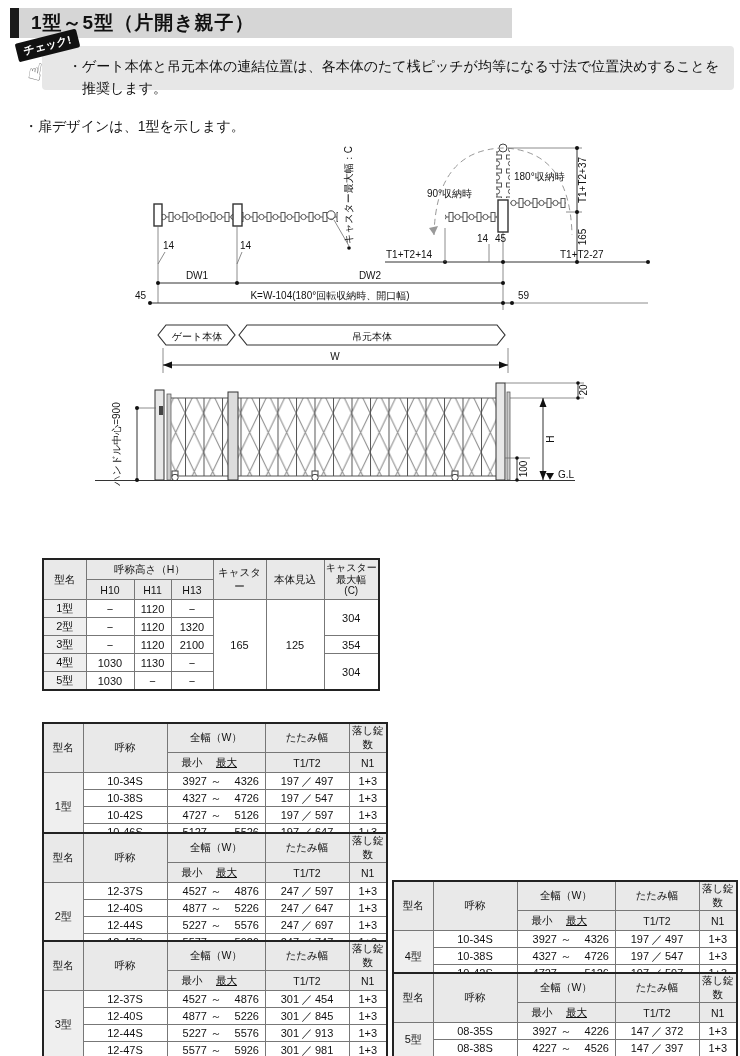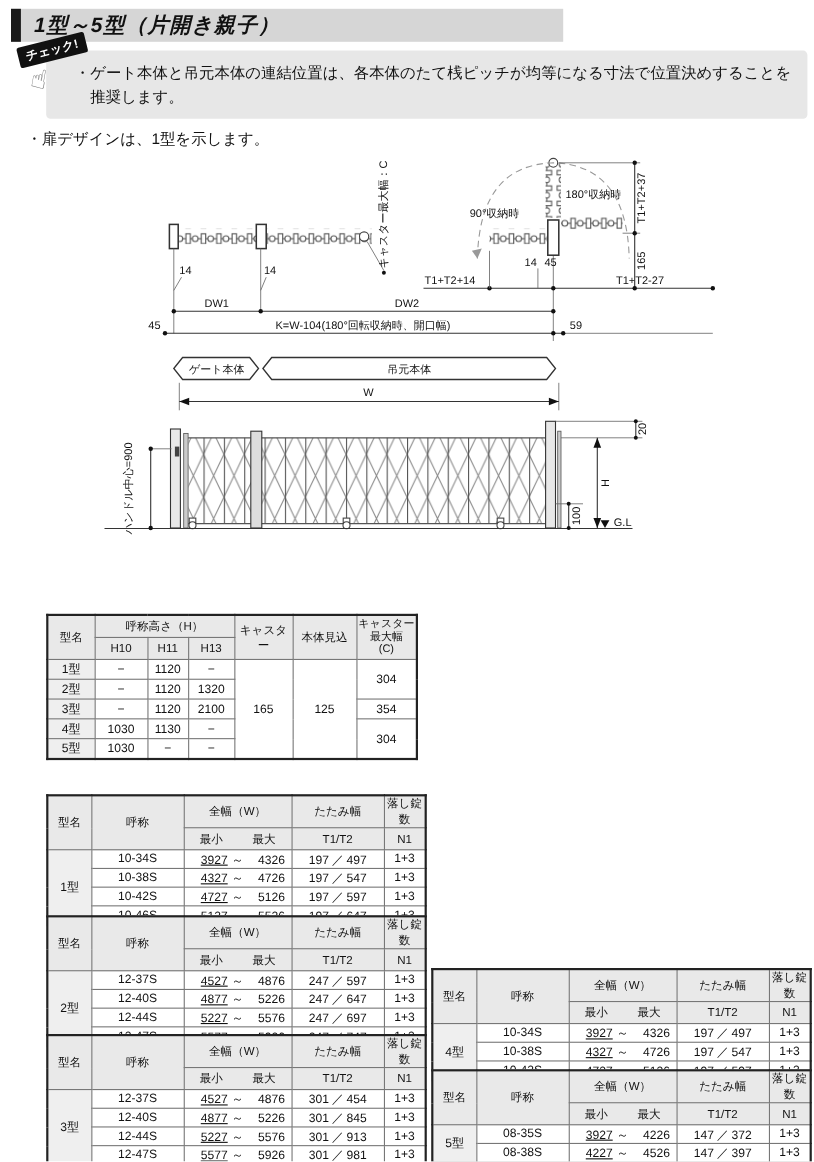--- a/index.html
+++ b/index.html
@@ -1,23 +1,23 @@
 <!DOCTYPE html>
 <html><head>
 <meta charset="utf-8">
 <style>
   html,body{margin:0;padding:0;background:#fff;}
   #page{position:relative;width:740px;height:1056px;background:#fff;overflow:hidden;
         font-family:"Liberation Sans","DejaVu Sans",sans-serif;color:#111;}
   
   .title-bar{position:absolute;left:10px;top:8px;width:502px;height:30px;background:#d6d6d6;display:flex;align-items:center;}
   .title-edge{width:9px;height:30px;background:#1a1a1a;}
-  .title-text{font-size:19px;font-weight:bold;padding-left:12px;letter-spacing:1px;font-style:italic;}
+  .title-text{font-size:19px;font-weight:bold;padding-left:12px;letter-spacing:1px;}
   
-  .check-box{position:absolute;left:42px;top:46px;width:692px;height:62px;background:#e7e7e7;border-radius:4px;
+  .check-box{position:absolute;left:42px;top:46px;width:692px;height:44px;background:#e7e7e7;border-radius:4px;
              font-size:14px;line-height:1.6;padding:9px 12px 0 26px;box-sizing:border-box;}
   .check-text{display:block;text-indent:-14px;padding-left:14px;}
   .check-badge{position:absolute;left:16px;top:36px;background:#111;color:#fff;font-size:11px;font-weight:bold;
                padding:2px 7px;transform:rotate(-14deg);border-radius:2px;z-index:3;}
   .hand-icon{position:absolute;left:28px;top:58px;font-size:24px;color:#777;transform:rotate(10deg);z-index:3;}
   .design-note{position:absolute;left:24px;top:118px;font-size:14px;}
   
   .diagram{position:absolute;left:0;top:140px;}
   .diagram text{font-size:10px;fill:#111;}
   .dline{stroke:#333;stroke-width:1;fill:none;}
@@ -34,22 +34,22 @@
   table{border:2px solid #222;}
   th{background:#e9e9e9;font-weight:normal;font-size:10.5px;padding:0;}
   td{font-size:11px;text-align:center;padding:0;height:16px;}
   th{height:19px;}
   .spec td{height:17px;}
   td.model{background:#efefef;}
   th.pre{white-space:pre-line;line-height:1.15;font-size:10px;}
   .minmax{padding:0 14px;}
   .minmax span{display:inline-block;width:50%;}
   .minmax span:first-child{text-align:left;}
-  .minmax span:last-child{text-align:right;}
-  .range .a{display:inline-block;width:34px;text-align:right;text-decoration:underline;}
+  .minmax span:last-child{text-align:left;text-decoration:underline;}
+  .range .a{display:inline-block;width:34px;text-align:right;}
   .range .m{display:inline-block;width:18px;text-align:center;}
   .range .b{display:inline-block;width:34px;text-align:right;}
   .fold .a{display:inline-block;width:26px;text-align:right;}
   .fold .m{display:inline-block;width:16px;text-align:center;}
   .fold .b{display:inline-block;width:26px;text-align:left;}
 </style>
 </head>
 <body>
 
 <div id="page">

